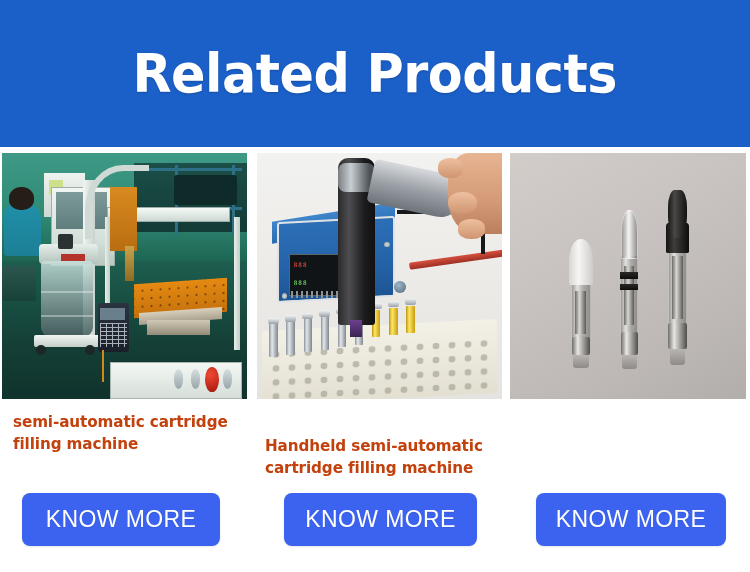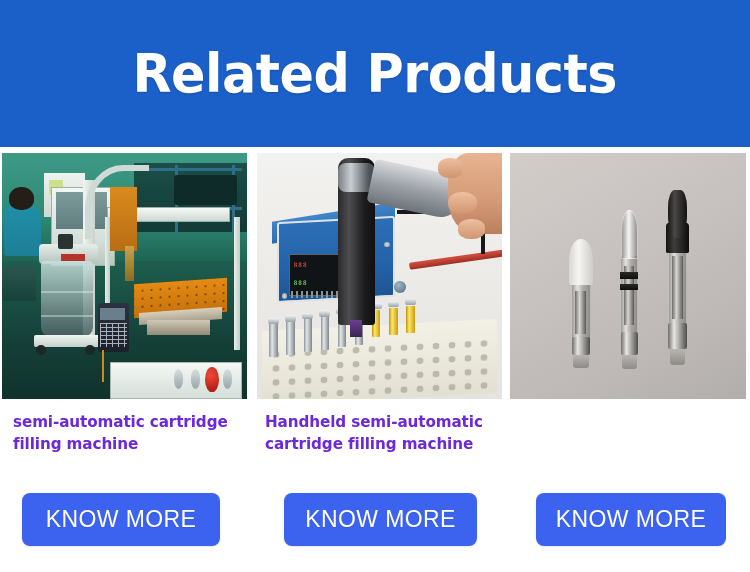--- a/index.html
+++ b/index.html
@@ -52,25 +52,25 @@
     overflow: hidden;
     background: #ddd;
   }
 
   
   .caption {
     font-family: "DejaVu Sans", sans-serif;
     font-weight: bold;
     font-size: 15.2px;
     line-height: 1.42;
-    color: #6d28d9;
+    color: #c2410c;
     letter-spacing: -0.1px;
   }
   .card-1 .caption { padding: 12px 8px 0 13px; }
-  .card-2 .caption { padding: 12px 6px 0 14px; }
+  .card-2 .caption { padding: 12px 6px 0 14px; margin-top: 24px; }
   .card-3 .caption { padding: 12px 6px 0 48px; }
 
   
   .btn-row { position: absolute; bottom: 26px; left: 0; width: 100%; }
   .know-btn {
     display: block;
     height: 53px;
     border: none; outline: none;
     background: #3c63ef;
     color: #ffffff;

